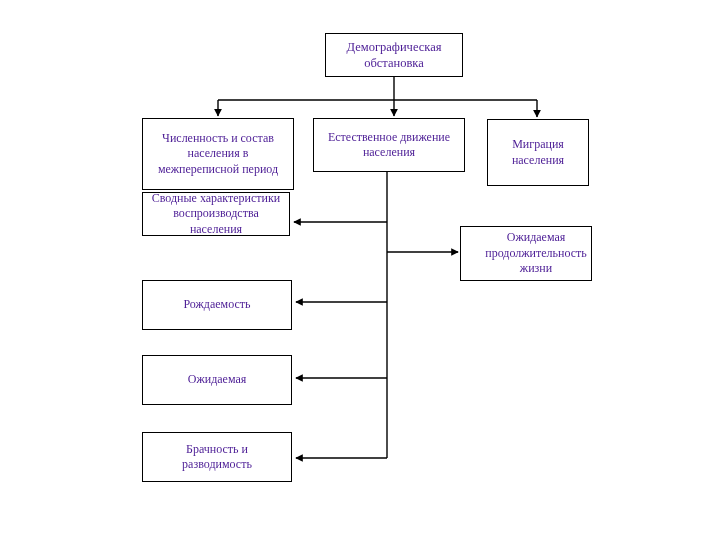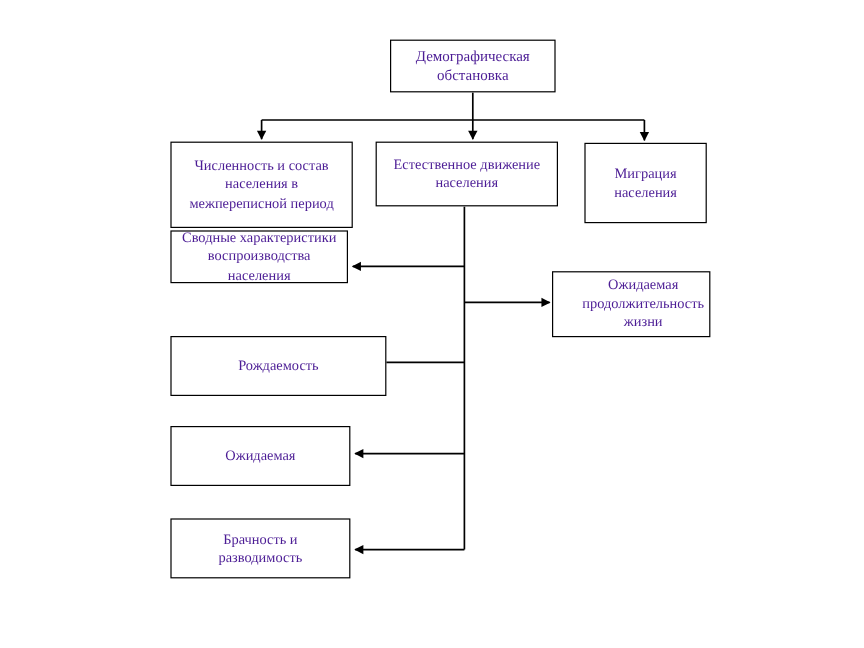--- a/index.html
+++ b/index.html
@@ -31,21 +31,21 @@
     padding: 2px 4px;
     white-space: pre-line;
   }
   
   #node-root      { left: 325px; top: 33px;  width: 138px; height: 44px;  font-size: 12.5px; }
   #node-size      { left: 142px; top: 118px; width: 152px; height: 72px;  font-size: 12px; }
   #node-natural   { left: 313px; top: 118px; width: 152px; height: 54px;  font-size: 12px; }
   #node-migration { left: 487px; top: 119px; width: 102px; height: 67px;  font-size: 12px; }
   #node-summary   { left: 142px; top: 192px; width: 148px; height: 44px;  font-size: 12px; }
   #node-life      { left: 460px; top: 226px; width: 132px; height: 55px;  font-size: 12px; padding-left: 24px; }
-  #node-births    { left: 142px; top: 280px; width: 180px; height: 50px;  font-size: 12px; }
+  #node-births    { left: 142px; top: 280px; width: 150px; height: 50px;  font-size: 12px; }
   #node-deaths    { left: 142px; top: 355px; width: 150px; height: 50px;  font-size: 12px; }
   #node-marriage  { left: 142px; top: 432px; width: 150px; height: 50px;  font-size: 12px; }
 
   .edge-layer {
     position: absolute;
     left: 0; top: 0;
     width: 720px;
     height: 540px;
     pointer-events: none;
   }

